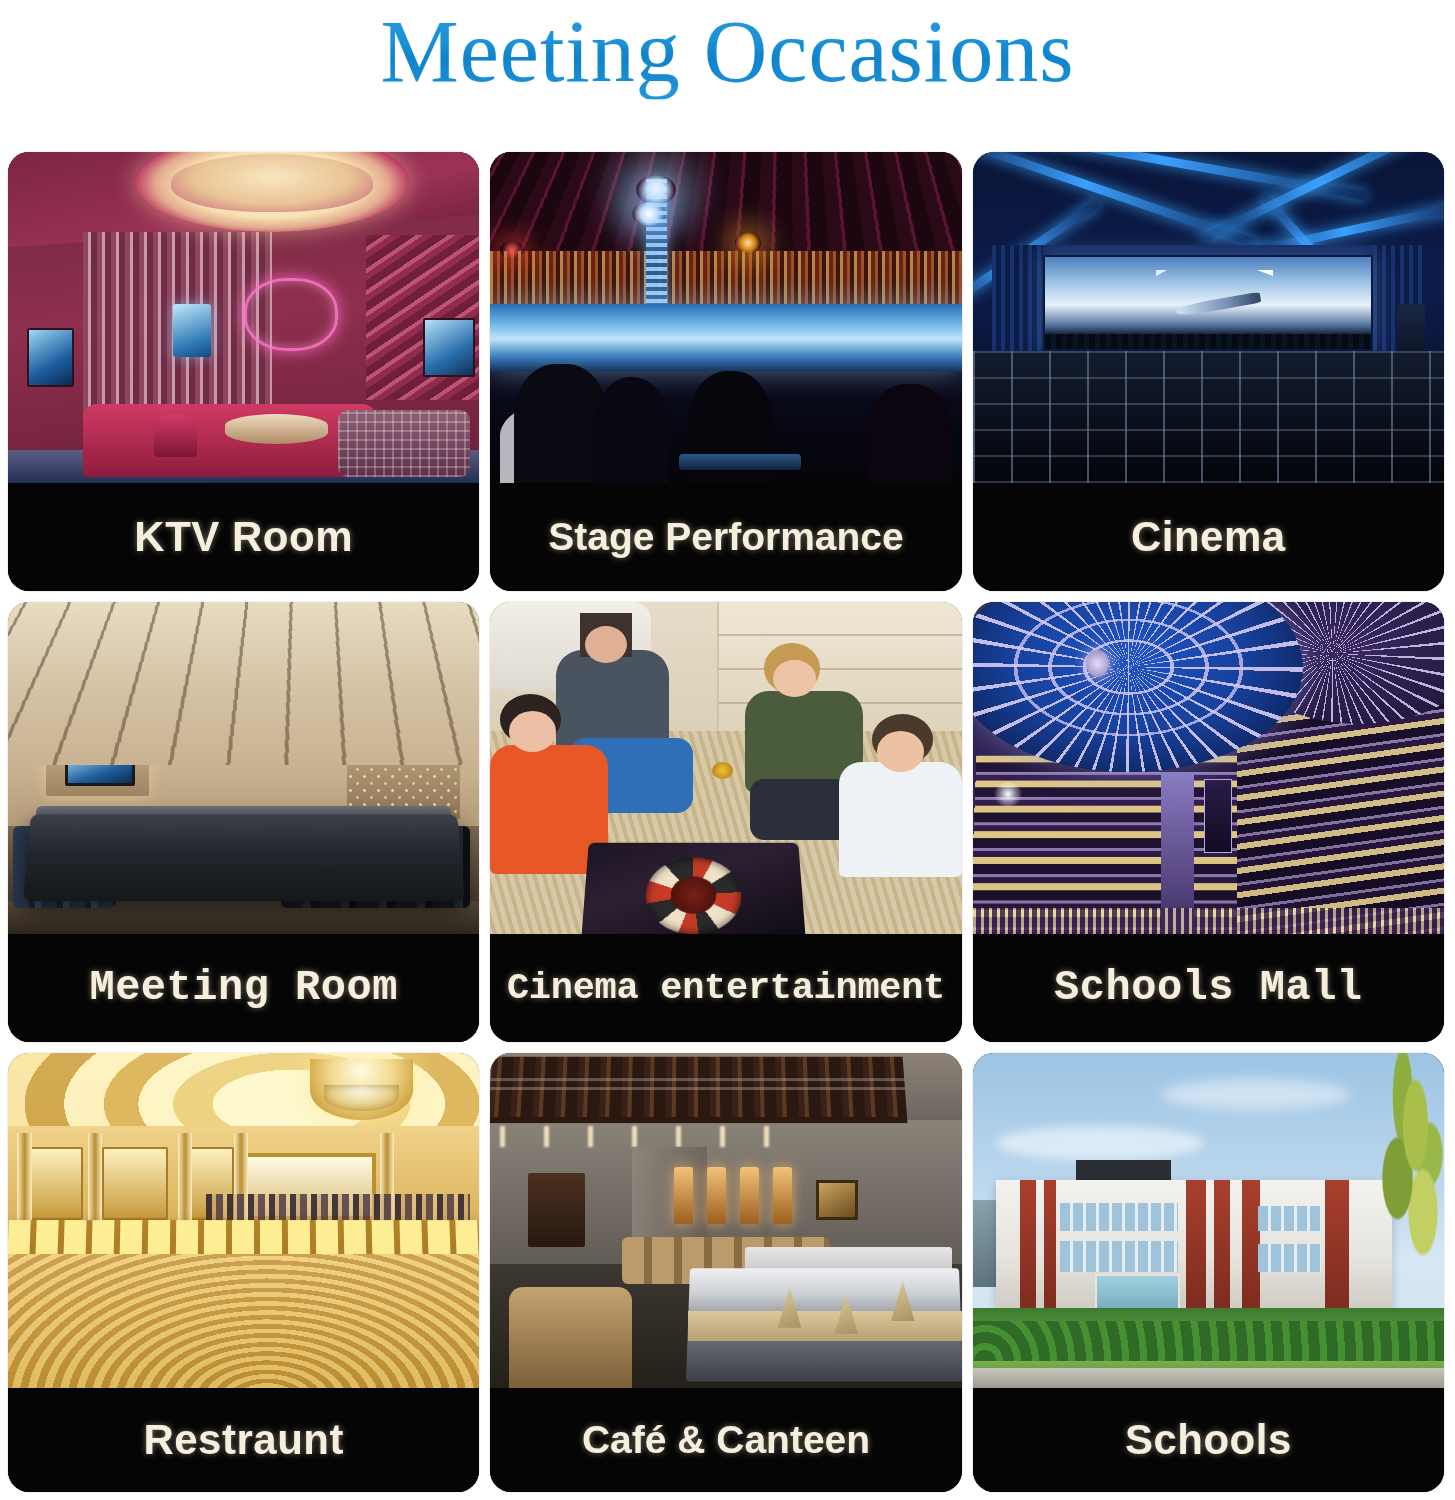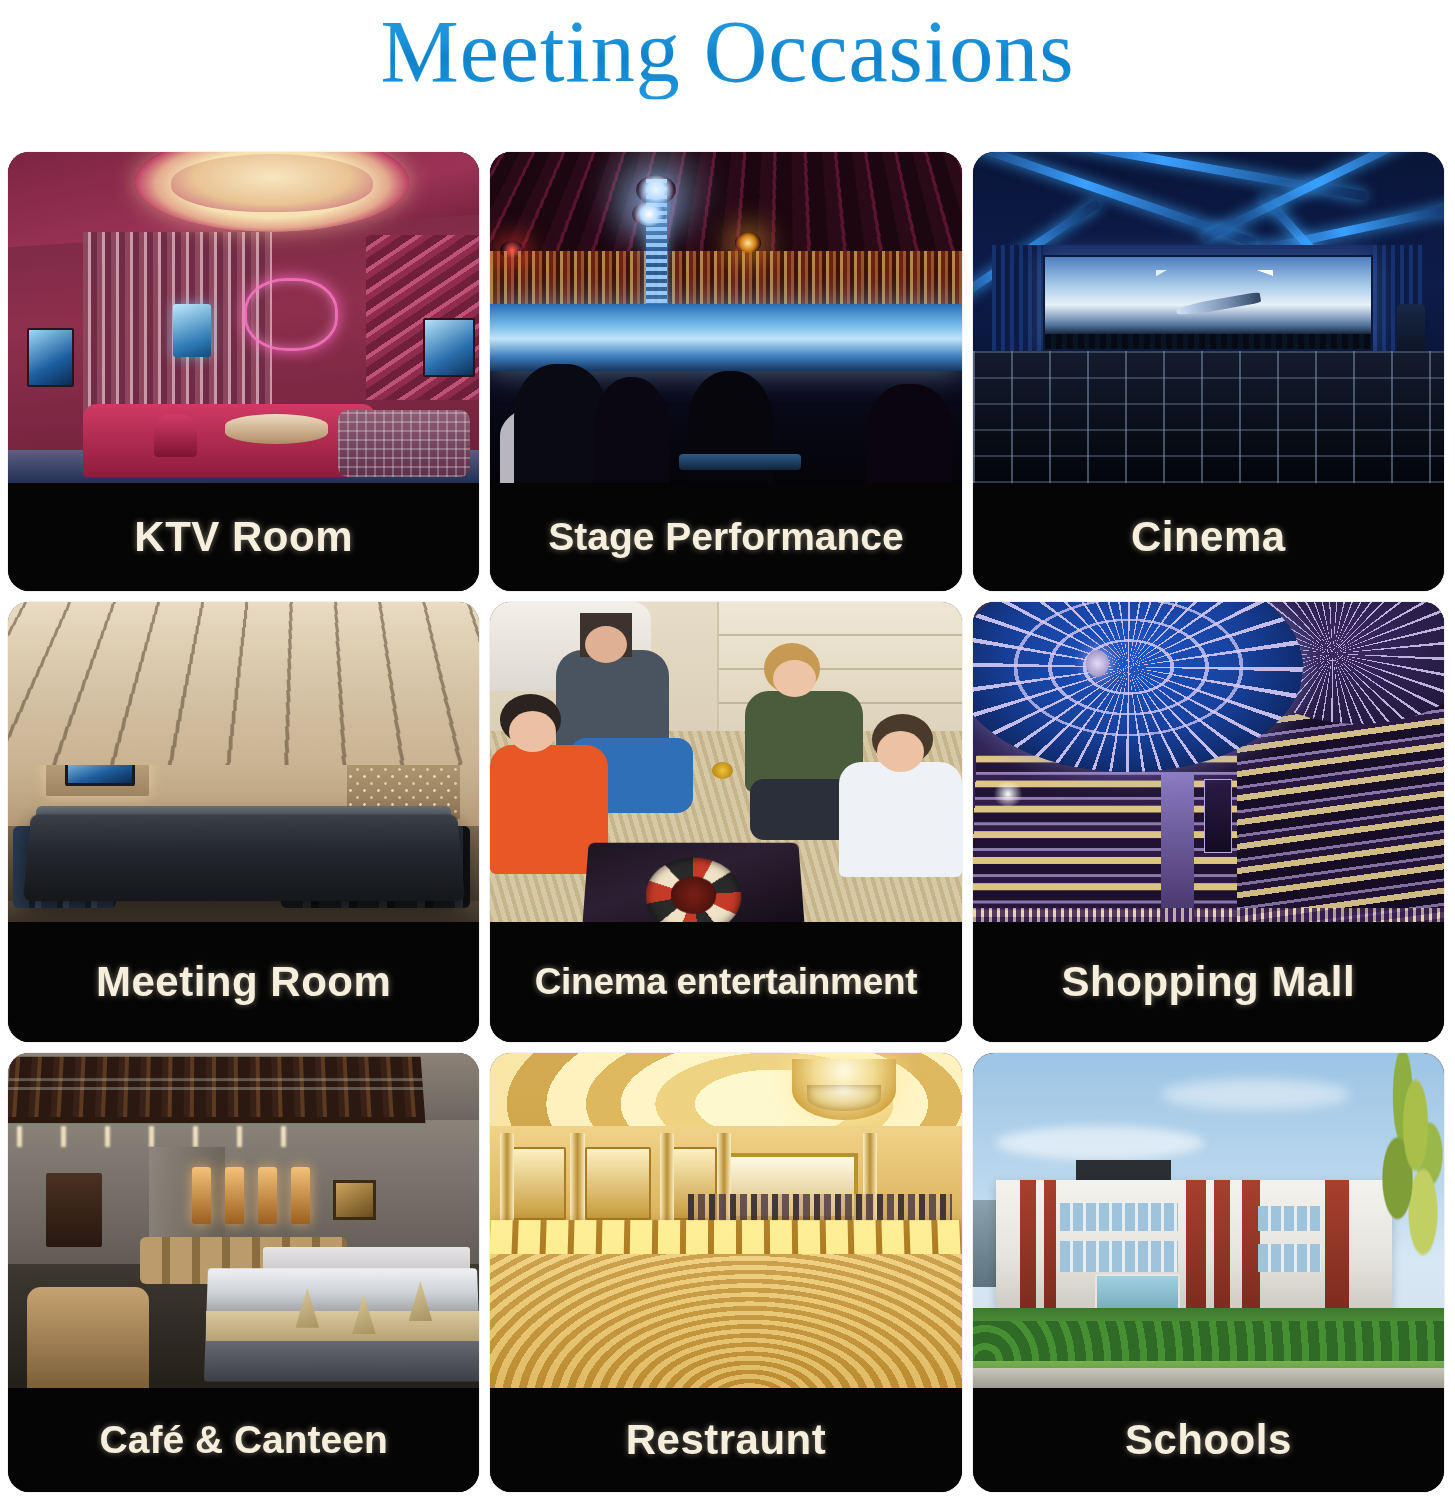--- a/index.html
+++ b/index.html
@@ -64,21 +64,21 @@
     align-items:center;
     justify-content:center;
     color:#f6efdd;
     font-weight:700;
     font-size:42px;
     letter-spacing:.5px;
     text-shadow:0 0 6px rgba(255,240,210,.45), 0 1px 0 #000;
     white-space:nowrap;
     padding:0 6px;
   }
-  .cell.r2 .caption { height:120px; }
+  .cell.r2 .caption { height:108px;font-family:Liberation Mono, monospace; }
   .cell.r3 .caption { height:104px; }
   .caption.tight { font-size:39px; letter-spacing:0; }
   .caption.tighter { font-size:37px; letter-spacing:-.3px; }
 
   .layer { position:absolute; }
 
   
   .ktv { inset:0; background:linear-gradient(175deg,#6e2340 0%,#7d2a46 22%,#8e2f4e 48%,#6a1f38 100%); }
   .ktv-ceiling {
     left:-4%; top:-6%; width:108%; height:30%;
@@ -604,21 +604,43 @@
       <div class="layer mall-levels2"></div>
       <div class="layer mall-col"></div>
       <div class="layer mall-sign"></div>
       <div class="layer mall-dome2"></div>
       <div class="layer mall-dome"></div>
       <div class="layer mall-rings"></div>
       <div class="layer mall-hub"></div>
       <div class="layer mall-light"></div>
       <div class="layer mall-crowd"></div>
     </div>
-    <div class="caption">Shopping Mall</div>
+    <div class="caption">Schools Mall</div>
+  </div>
+
+  <div class="cell r3">
+    <div class="scene">
+      <div class="layer rest"></div>
+      <div class="layer rest-ceil"></div>
+      <div class="layer rest-chand"></div>
+      <div class="layer rest-wall"></div>
+      <div class="layer rest-panel rp1"></div>
+      <div class="layer rest-panel rp2"></div>
+      <div class="layer rest-panel rp3"></div>
+      <div class="layer rest-mural"></div>
+      <div class="layer rest-col rc1"></div>
+      <div class="layer rest-col rc2"></div>
+      <div class="layer rest-col rc3"></div>
+      <div class="layer rest-col rc4"></div>
+      <div class="layer rest-col rc5"></div>
+      <div class="layer rest-people"></div>
+      <div class="layer rest-rail"></div>
+      <div class="layer rest-carpet"></div>
+    </div>
+    <div class="caption">Restraunt</div>
   </div>
 
   <div class="cell r3">
     <div class="scene">
       <div class="layer cafe"></div>
       <div class="layer cafe-wall"></div>
       <div class="layer cafe-ceil"></div>
       <div class="layer cafe-balcony"></div>
       <div class="layer cafe-spots"></div>
       <div class="layer cafe-door"></div>
@@ -632,42 +654,20 @@
       <div class="layer cafe-seats"></div>
       <div class="layer cafe-table1"></div>
       <div class="layer cafe-table2"></div>
       <div class="layer cafe-runner"></div>
       <div class="nap nap1"></div>
       <div class="nap nap2"></div>
       <div class="nap nap3"></div>
       <div class="layer cafe-chairL"></div>
     </div>
     <div class="caption tight">Café &amp; Canteen</div>
-  </div>
-
-  <div class="cell r3">
-    <div class="scene">
-      <div class="layer rest"></div>
-      <div class="layer rest-ceil"></div>
-      <div class="layer rest-chand"></div>
-      <div class="layer rest-wall"></div>
-      <div class="layer rest-panel rp1"></div>
-      <div class="layer rest-panel rp2"></div>
-      <div class="layer rest-panel rp3"></div>
-      <div class="layer rest-mural"></div>
-      <div class="layer rest-col rc1"></div>
-      <div class="layer rest-col rc2"></div>
-      <div class="layer rest-col rc3"></div>
-      <div class="layer rest-col rc4"></div>
-      <div class="layer rest-col rc5"></div>
-      <div class="layer rest-people"></div>
-      <div class="layer rest-rail"></div>
-      <div class="layer rest-carpet"></div>
-    </div>
-    <div class="caption">Restraunt</div>
   </div>
 
   <div class="cell r3">
     <div class="scene">
       <div class="layer sch"></div>
       <div class="layer sch-cloud1"></div>
       <div class="layer sch-cloud2"></div>
       <div class="layer sch-side"></div>
       <div class="layer sch-roofdk"></div>
       <div class="layer sch-bldg">

